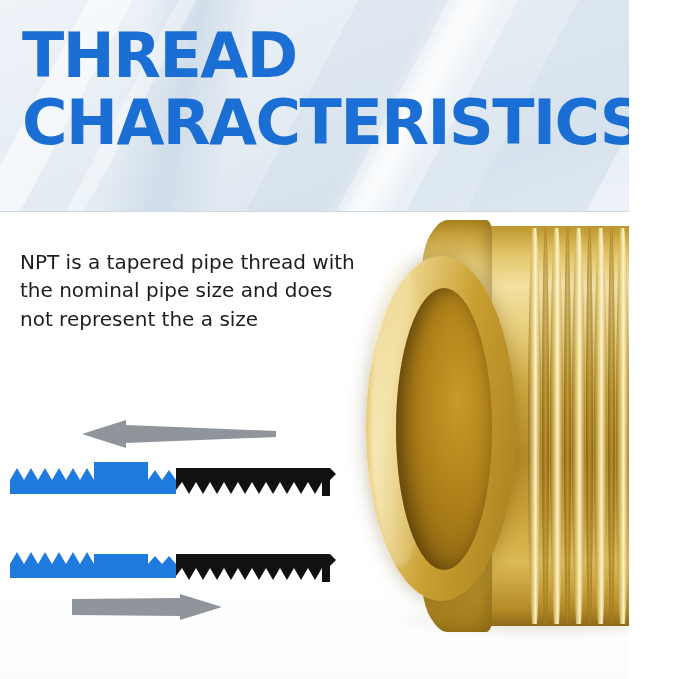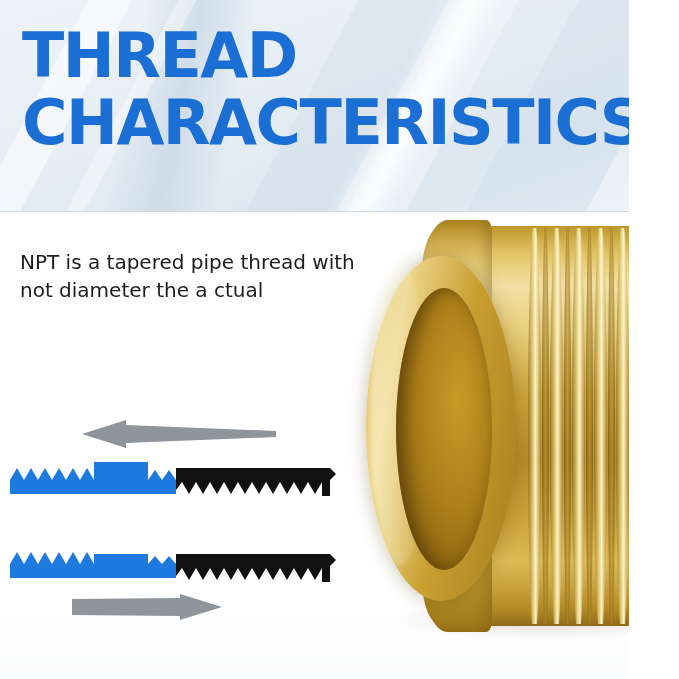--- a/index.html
+++ b/index.html
@@ -303,16 +303,17 @@
 
       <g>
         <polygon points="222,195 180,182 180,208" fill="#8f959b"></polygon>
         <polygon points="72,187 180,186 180,204 72,203" fill="#8f959b"></polygon>
       </g>
     </svg>
   </div>
 
   <div class="body-text">
     <div>NPT is a tapered pipe thread with</div>
-    <div>not diameter the a ctual</div>
+    <div>the nominal pipe size and does</div>
+    <div>not represent the a size</div>
   </div>
 
 </div>
 
 </body></html>

